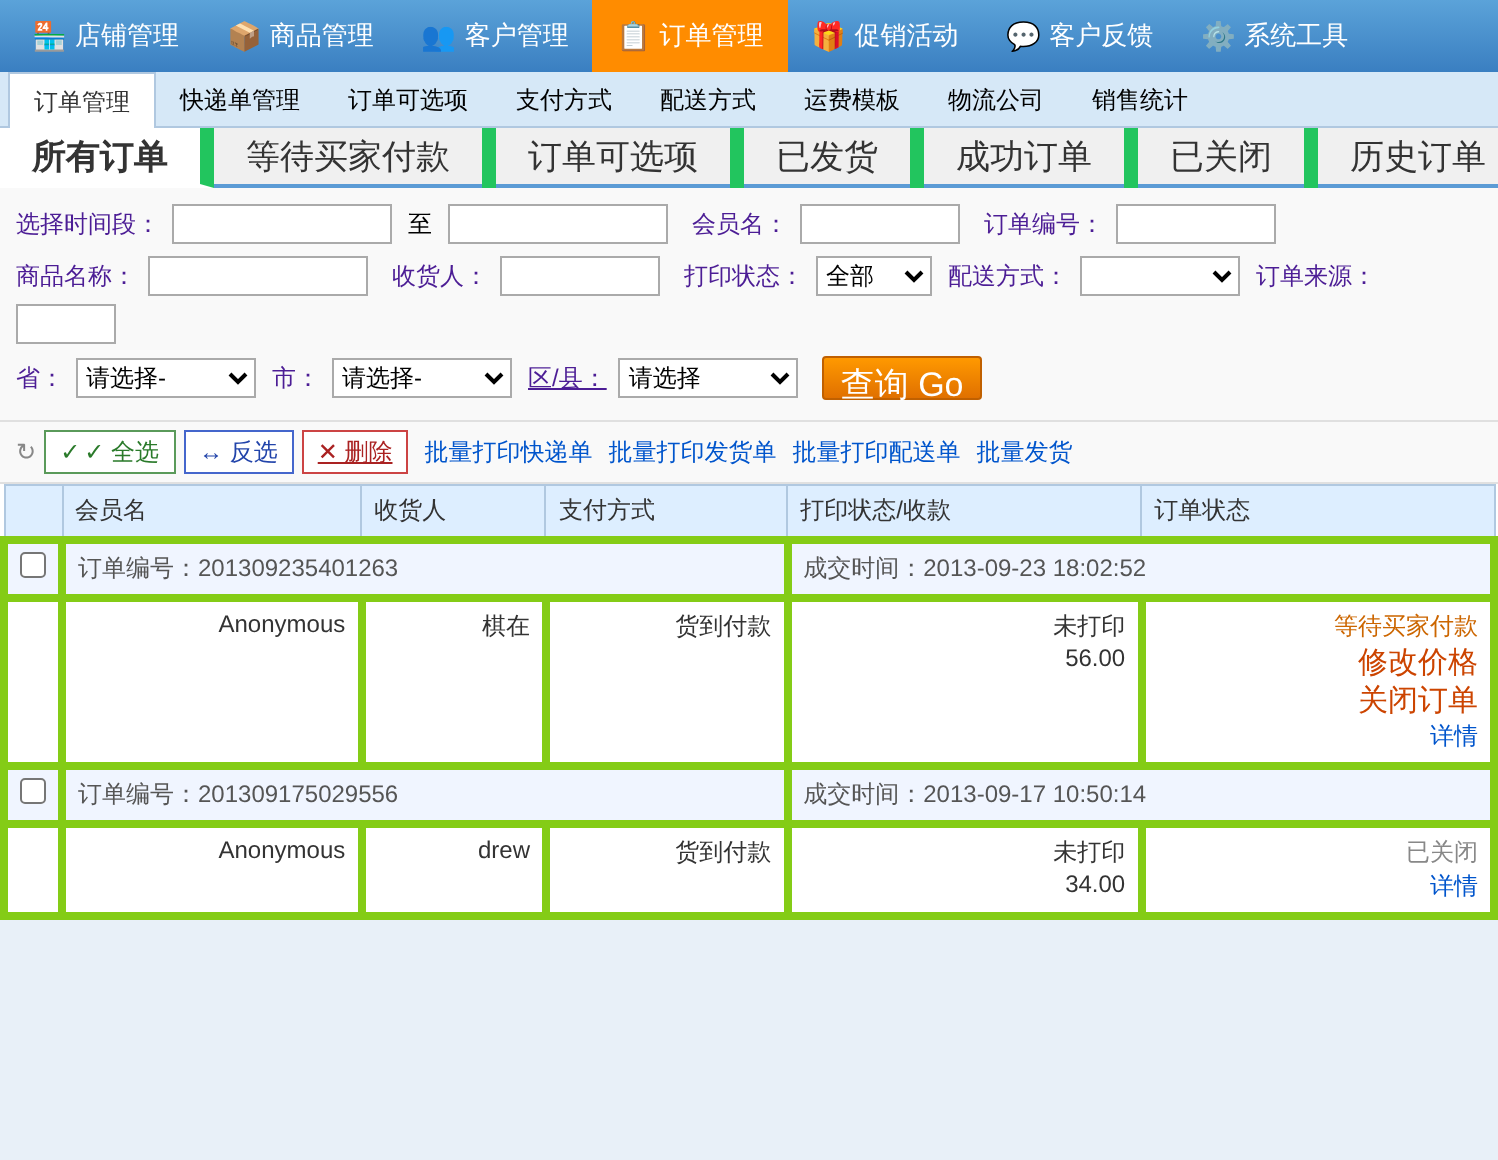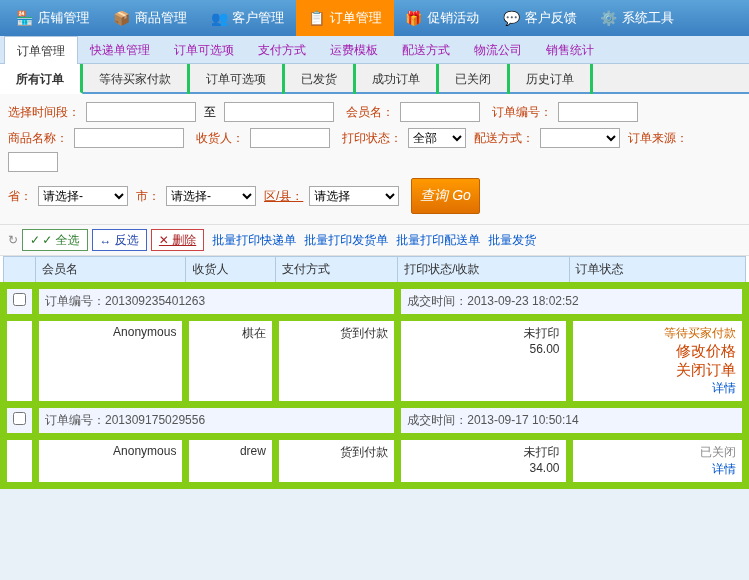--- a/index.html
+++ b/index.html
@@ -35,21 +35,21 @@
       display: flex;
       align-items: center;
       height: 28px;
       padding: 0 4px;
       border-bottom: 1px solid #b0c8e0;
     }
     .sub-nav-item {
       padding: 0 12px;
       height: 28px;
       line-height: 28px;
-      color: #a21caf;
+      color: #000000;
       cursor: pointer;
       font-size: 12px;
       white-space: nowrap;
     }
     .sub-nav-item.active {
       background: #fff;
       color: #333;
       border-top: 1px solid #b0c8e0;
       border-left: 1px solid #b0c8e0;
       border-right: 1px solid #b0c8e0;
@@ -64,22 +64,22 @@
       background: #f0f0f0;
       border-bottom: 2px solid #5b9bd5;
       height: 30px;
     }
     .tab-item {
       padding: 0 16px;
       height: 30px;
       line-height: 30px;
       cursor: pointer;
       color: #333;
-      font-size: 12px;
-      border-right: 3px solid #22c55e;
+      font-size: 17px;
+      border-right: 7px solid #22c55e;
       white-space: nowrap;
     }
     .tab-item.active {
       background: #fff;
       color: #333;
       border-bottom: 2px solid #fff;
       margin-bottom: -2px;
       font-weight: bold;
     }
 
@@ -90,21 +90,21 @@
       border-bottom: 1px solid #e0e0e0;
     }
     .filter-row {
       display: flex;
       align-items: center;
       margin-bottom: 6px;
       flex-wrap: wrap;
       gap: 4px;
     }
     .filter-label {
-      color: #c2410c;
+      color: #4c1d95;
       white-space: nowrap;
       margin-right: 2px;
     }
     .filter-input {
       height: 20px;
       border: 1px solid #aaa;
       padding: 0 3px;
       font-size: 12px;
       width: 110px;
     }
@@ -121,26 +121,25 @@
       font-size: 12px;
       background: #fff;
     }
     .filter-sep { margin: 0 4px; }
 
     
     .query-btn {
       background: linear-gradient(to bottom, #f90, #e07000);
       border: 1px solid #c06000;
       color: #fff;
-      font-size: 14px;
+      font-size: 17px;
       padding: 2px 8px;
       cursor: pointer;
-      height: 36px;
+      height: 22px;
       border-radius: 2px;
-      font-style: italic;
     }
 
     
     .page-size-area {
       padding: 6px 8px;
       display: flex;
       align-items: center;
       border-bottom: 1px solid #e0e0e0;
     }
     .page-size-btn {
@@ -193,21 +192,21 @@
     .order-table th {
       background: #ddeeff;
       border: 1px solid #b0c8e0;
       padding: 4px 6px;
       text-align: left;
       font-weight: normal;
       color: #333;
       white-space: nowrap;
     }
     .order-table td {
-      border: 7px solid #84cc16;
+      border: 4px solid #84cc16;
       padding: 4px 6px;
       vertical-align: top;
       color: #333;
     }
     .order-row-header td {
       background: #f0f5ff;
       font-size: 12px;
       color: #555;
     }
     .order-row-data td {
@@ -269,24 +268,24 @@
     <div class="sub-nav-item">
       <span>快递单管理</span>
     </div>
     <div class="sub-nav-item">
       <span>订单可选项</span>
     </div>
     <div class="sub-nav-item">
       <span>支付方式</span>
     </div>
     <div class="sub-nav-item">
+      <span>配送方式</span>
+    </div>
+    <div class="sub-nav-item">
       <span>运费模板</span>
-    </div>
-    <div class="sub-nav-item">
-      <span>配送方式</span>
     </div>
     <div class="sub-nav-item">
       <span>物流公司</span>
     </div>
     <div class="sub-nav-item">
       <span>销售统计</span>
     </div>
   </div>
 
   <div class="content">

